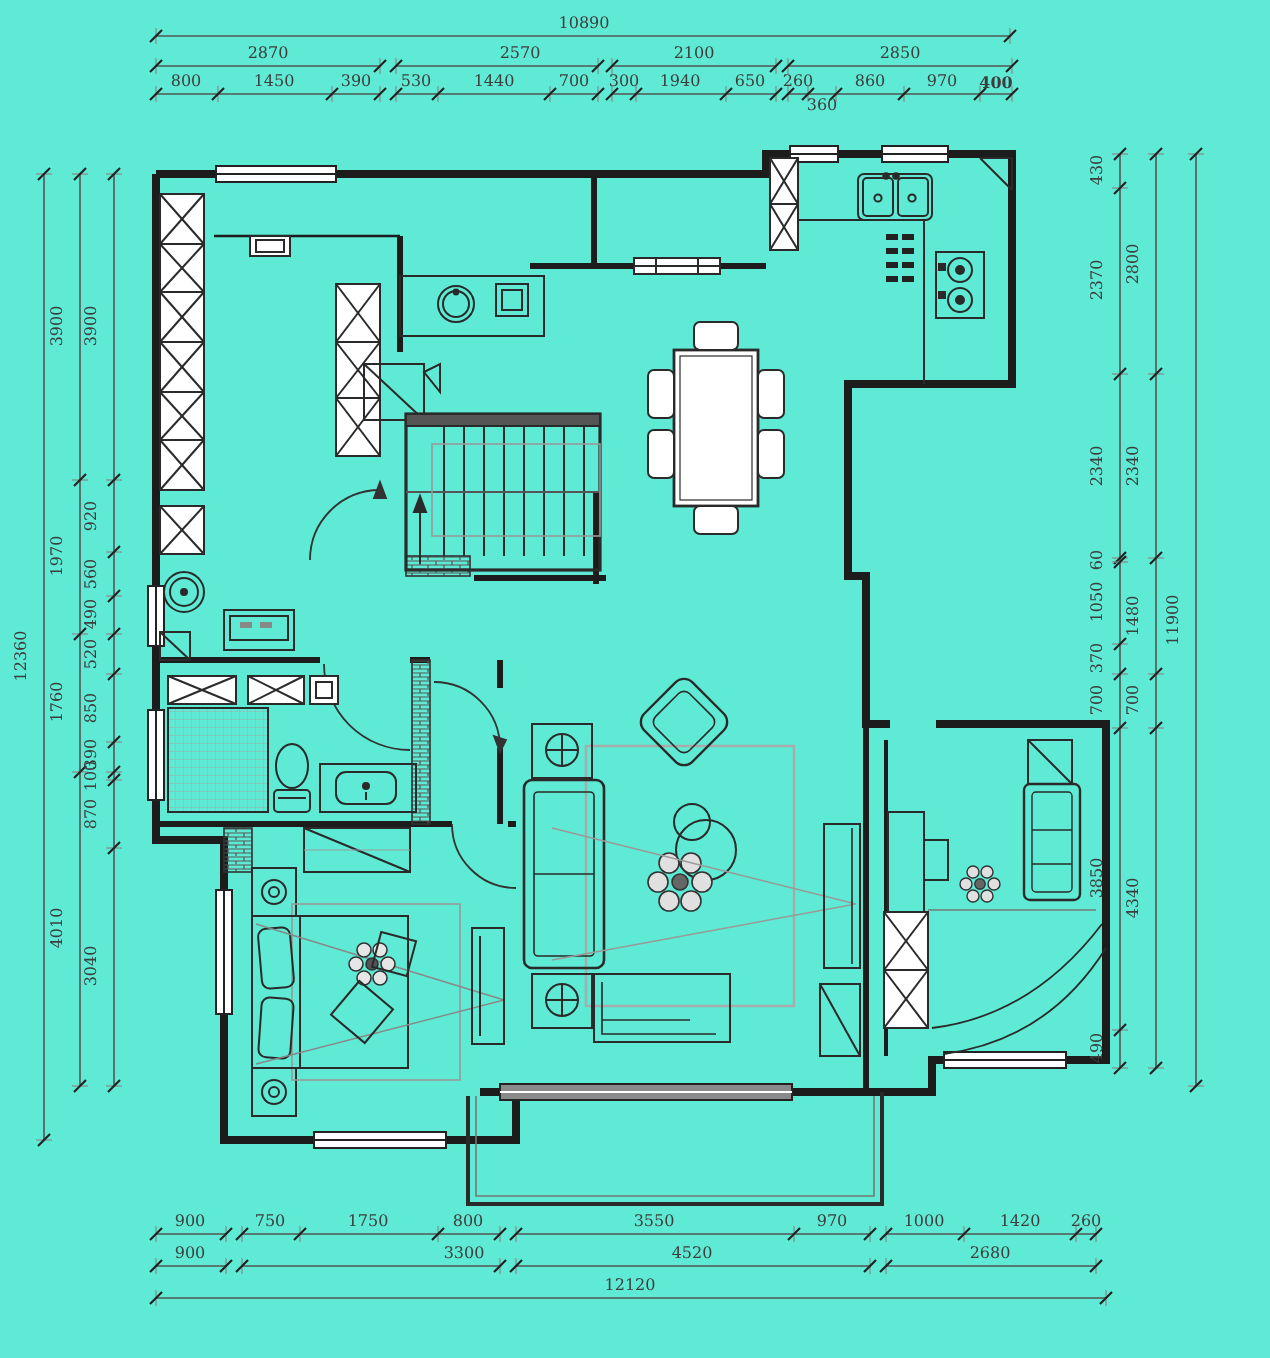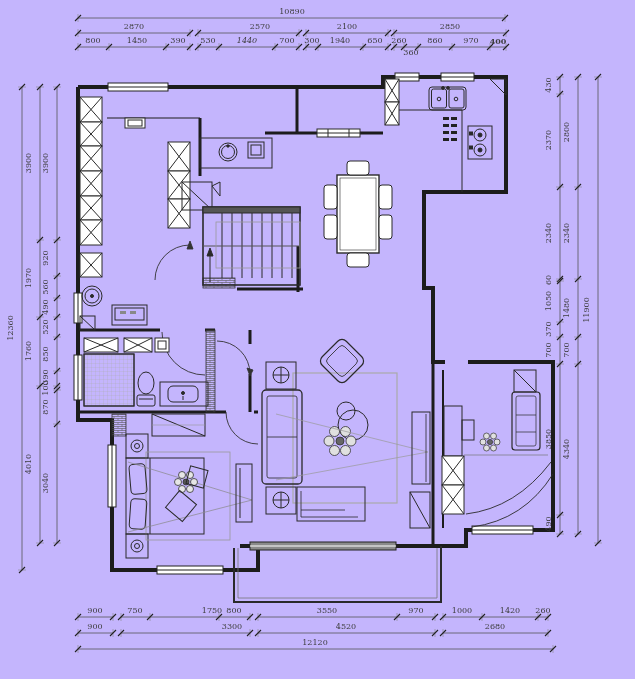--- a/index.html
+++ b/index.html
@@ -1,16 +1,16 @@
 <!DOCTYPE html>
 <html><head>
 <meta charset="utf-8">
 <style>
   html,body{margin:0;padding:0;background:#fff;}
-  .canvas{position:relative;width:635px;height:679px;background:#c4b5fd;overflow:hidden;
+  .canvas{position:relative;width:635px;height:679px;background:#5eead4;overflow:hidden;
           font-family:"DejaVu Sans",sans-serif;}
   .canvas svg{position:absolute;left:0;top:0;}
   .dim-label{position:absolute;font:8px "DejaVu Serif","Liberation Serif",serif;color:#3d3d3d;
              white-space:nowrap;transform:translate(-50%,0);line-height:1;}
   .dim-label.vert{transform:translate(-50%,-50%) rotate(-90deg);}
 </style>
 </head>
 <body>
 
 <div class="canvas" id="plan">
@@ -624,33 +624,33 @@
 </svg>
 <div class="dim-label" style="left: 292px; top: 8px;">10890</div>
     <div class="dim-label" style="left: 134px; top: 23px;">2870</div>
     <div class="dim-label" style="left: 248px; top: 23px; margin-left: 12px;">2570</div>
     <div class="dim-label" style="left: 347px; top: 23px;">2100</div>
     <div class="dim-label" style="left: 450px; top: 23px;">2850</div>
     <div class="dim-label" style="left: 93px; top: 37px;">800</div>
     <div class="dim-label" style="left: 137px; top: 37px;">1450</div>
     <div class="dim-label" style="left: 178px; top: 37px;">390</div>
     <div class="dim-label" style="left: 208px; top: 37px;">530</div>
-    <div class="dim-label" style="left: 247px; top: 37px; font-style: italic;">1440</div>
+    <div class="dim-label" style="left: 247px; top: 37px;">1440</div>
     <div class="dim-label" style="left: 287px; top: 37px;">700</div>
     <div class="dim-label" style="left: 312px; top: 37px;">300</div>
     <div class="dim-label" style="left: 340px; top: 37px;">1940</div>
     <div class="dim-label" style="left: 375px; top: 37px;">650</div>
     <div class="dim-label" style="left: 399px; top: 37px;">260</div>
     <div class="dim-label" style="left: 411px; top: 49px;">360</div>
     <div class="dim-label" style="left: 435px; top: 37px;">860</div>
     <div class="dim-label" style="left: 471px; top: 37px;">970</div>
     <div class="dim-label" style="left: 498px; top: 37px; font-weight: bold;">400</div>
     <div class="dim-label" style="left: 95px; top: 607px;">900</div>
     <div class="dim-label" style="left: 135px; top: 607px;">750</div>
-    <div class="dim-label" style="left: 184px; top: 607px; margin-left: 28px;">1750</div>
+    <div class="dim-label" style="left: 184px; top: 607px;">1750</div>
     <div class="dim-label" style="left: 234px; top: 607px;">800</div>
     <div class="dim-label" style="left: 327px; top: 607px;">3550</div>
     <div class="dim-label" style="left: 416px; top: 607px;">970</div>
     <div class="dim-label" style="left: 462px; top: 607px;">1000</div>
     <div class="dim-label" style="left: 510px; top: 607px;">1420</div>
     <div class="dim-label" style="left: 543px; top: 607px;">260</div>
     <div class="dim-label" style="left: 95px; top: 623px;">900</div>
     <div class="dim-label" style="left: 185px; top: 623px; margin-left: 47px;">3300</div>
     <div class="dim-label" style="left: 346px; top: 623px;">4520</div>
     <div class="dim-label" style="left: 495px; top: 623px;">2680</div>

